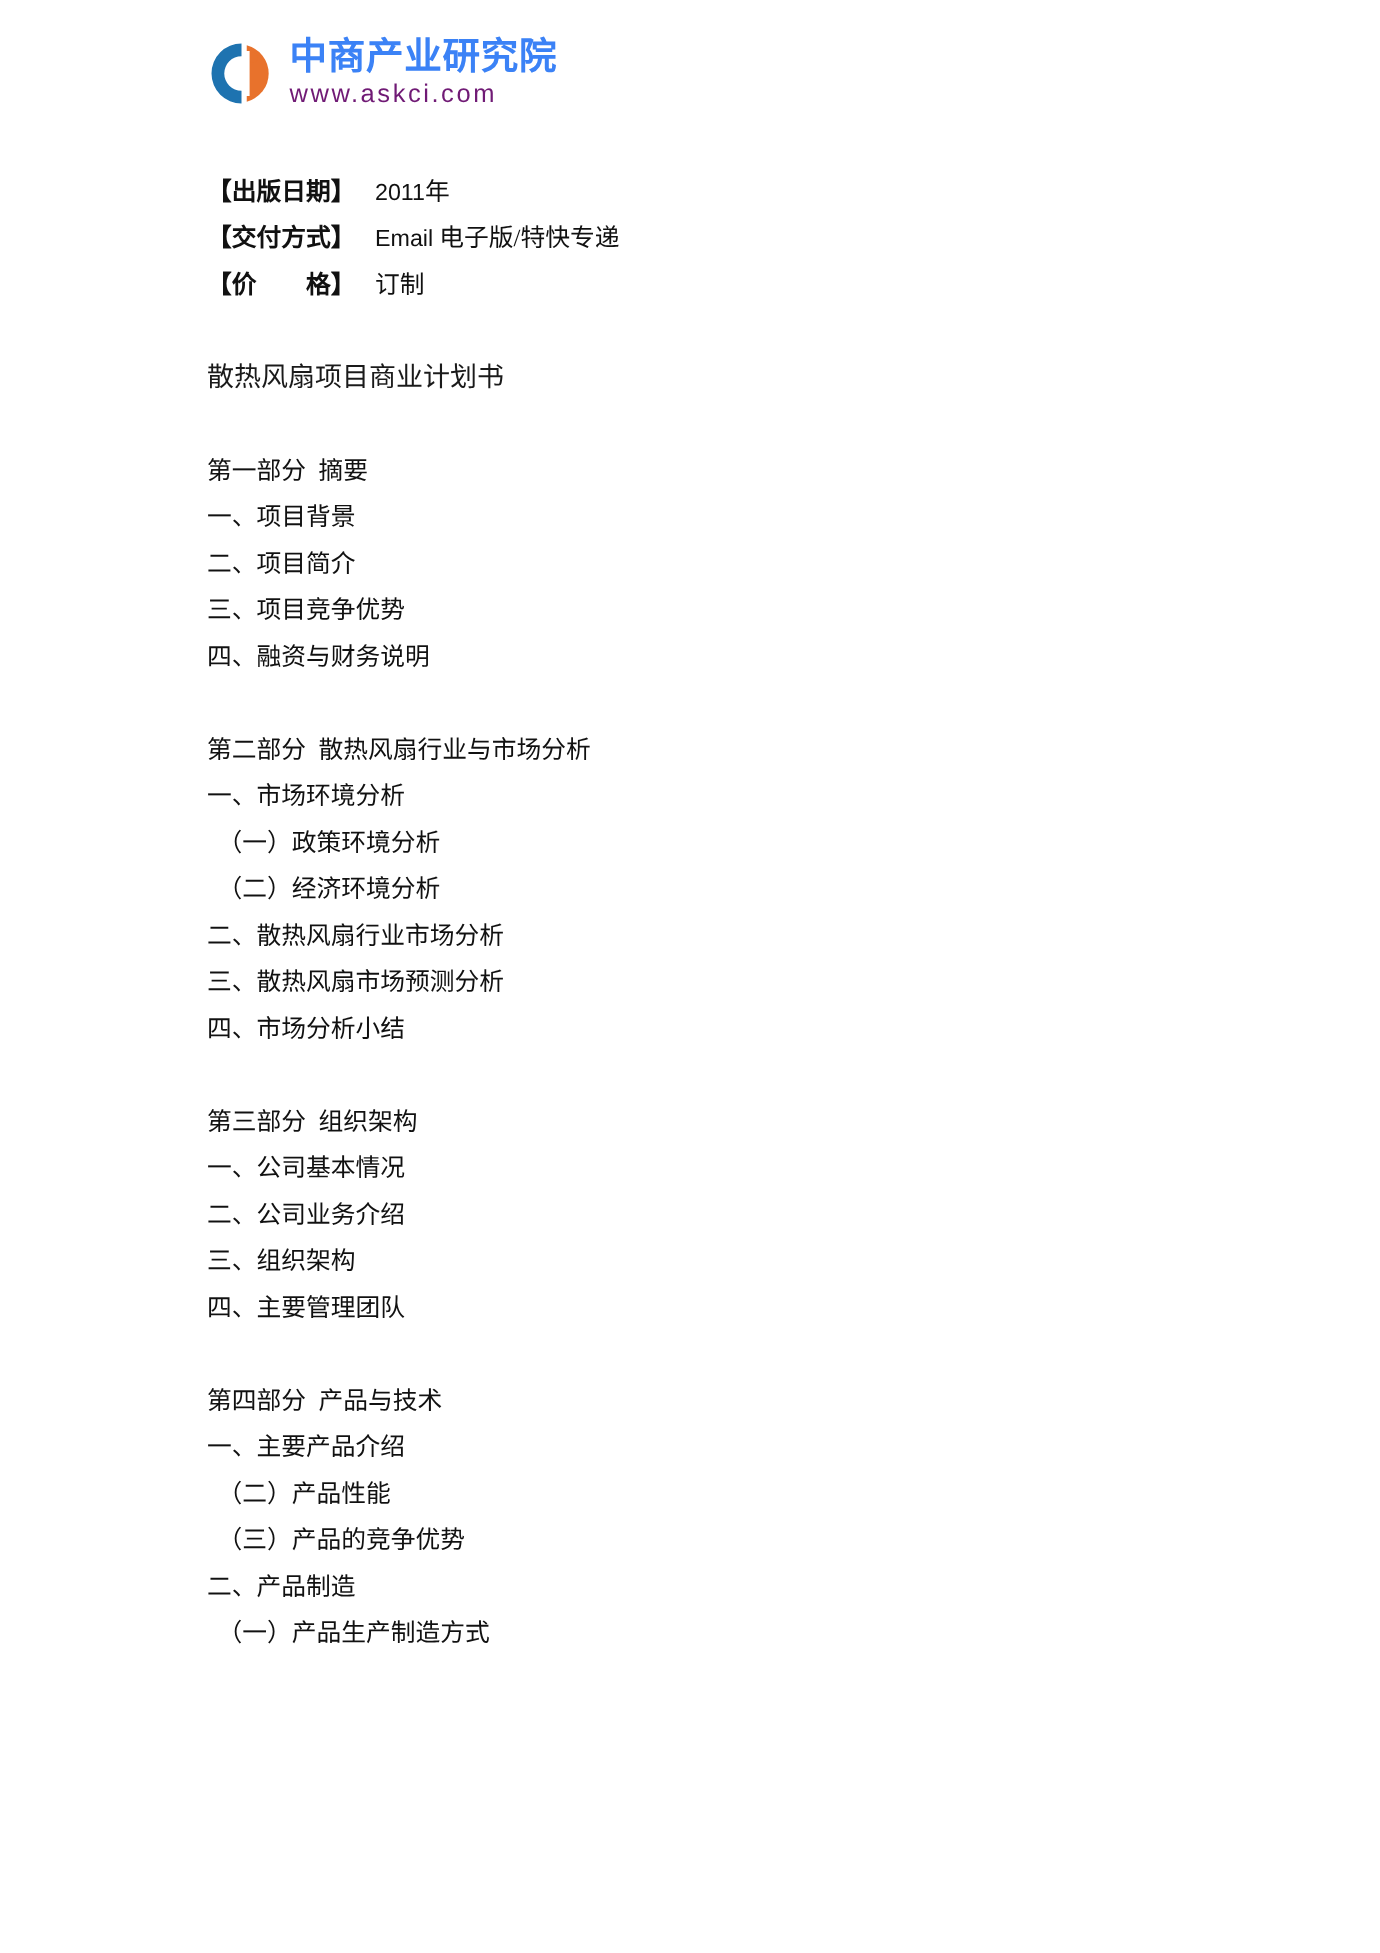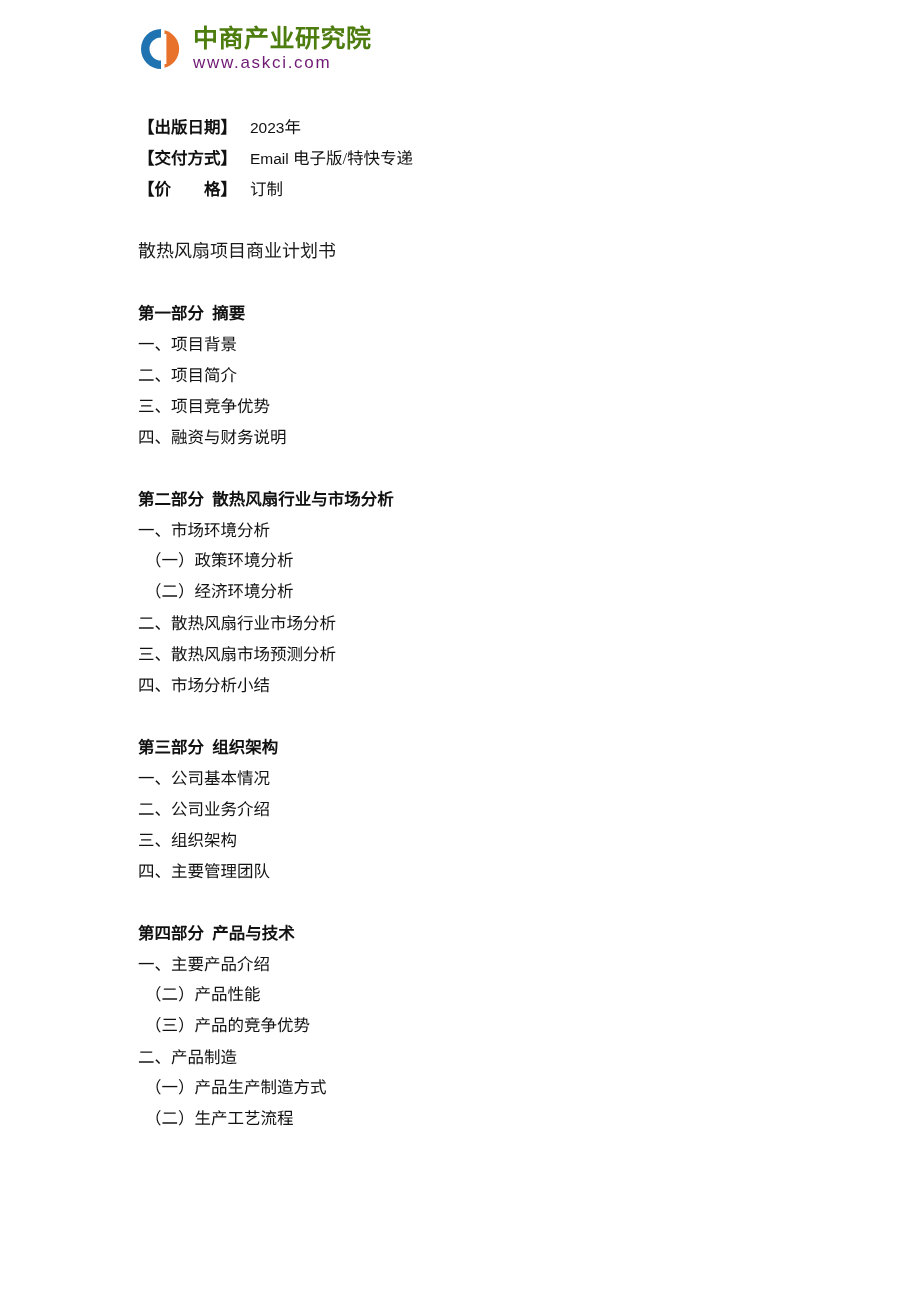--- a/index.html
+++ b/index.html
@@ -44,21 +44,21 @@
     display: flex;
     flex-direction: column;
     justify-content: flex-start;
     padding-top: 1px;
   }
   .logo-title {
     font-family: "Liberation Sans", "DejaVu Sans", sans-serif;
     font-weight: 700;
     font-size: 25px;
     line-height: 26px;
-    color: #4d7c0f;
+    color: #3b82f6;
     letter-spacing: 0.5px;
     white-space: nowrap;
   }
   .logo-url {
     font-family: "Liberation Sans", "DejaVu Sans", sans-serif;
     font-weight: 400;
     font-size: 17px;
     line-height: 20px;
     color: #701a75;
     letter-spacing: 1.7px;
@@ -97,29 +97,27 @@
   .latin {
     font-family: "Liberation Sans", "DejaVu Sans", sans-serif;
     font-size: 15.5px;
   }
   .doc-title {
     font-size: 18px;
     color: #1a1a1a;
   }
   .part {
     font-size: 16.5px;
-    font-weight: bold;
   }
   .item {
     font-size: 16.5px;
   }
   .subitem {
     font-size: 16.5px;
     padding-left: 7px;
-    font-family: Liberation Mono, monospace;
   }
 </style>
 </head>
 <body>
 
 <div class="page">
 
   <div class="logo-block">
     <div class="logo-mark">
       <svg viewBox="0 0 46 46" width="46" height="46" aria-hidden="true">
@@ -130,21 +128,21 @@
       </svg>
     </div>
     <div class="logo-text-wrap">
       <div class="logo-title">中商产业研究院</div>
       <div class="logo-url">www.askci.com</div>
     </div>
   </div>
 
   <div class="doc">
 
-    <div class="line meta"><span class="label">【出版日期】</span><span class="value"><span class="latin">2023</span><span>年</span></span></div>
+    <div class="line meta"><span class="label">【出版日期】</span><span class="value"><span class="latin">2011</span><span>年</span></span></div>
 
     <div class="line meta"><span class="label">【交付方式】</span><span class="value"><span class="latin">Email</span> <span>电子版/特快专递</span></span></div>
 
     <div class="line meta"><span class="label">【价　　格】</span><span class="value">订制</span></div>
 
     <div class="line spacer"></div>
 
     <div class="line doc-title">散热风扇项目商业计划书</div>
 
     <div id="parts-container">
@@ -168,17 +166,16 @@
         <div class="line item">二、公司业务介绍</div>
         <div class="line item">三、组织架构</div>
         <div class="line item">四、主要管理团队</div>
         <div class="line spacer"></div>
         <div class="line part">第四部分  产品与技术</div>
         <div class="line item">一、主要产品介绍</div>
         <div class="line subitem">（二）产品性能</div>
         <div class="line subitem">（三）产品的竞争优势</div>
         <div class="line item">二、产品制造</div>
         <div class="line subitem">（一）产品生产制造方式</div>
-        <div class="line subitem">（二）生产工艺流程</div>
       </div>
 
   </div>
 </div>
 
 </body></html>

